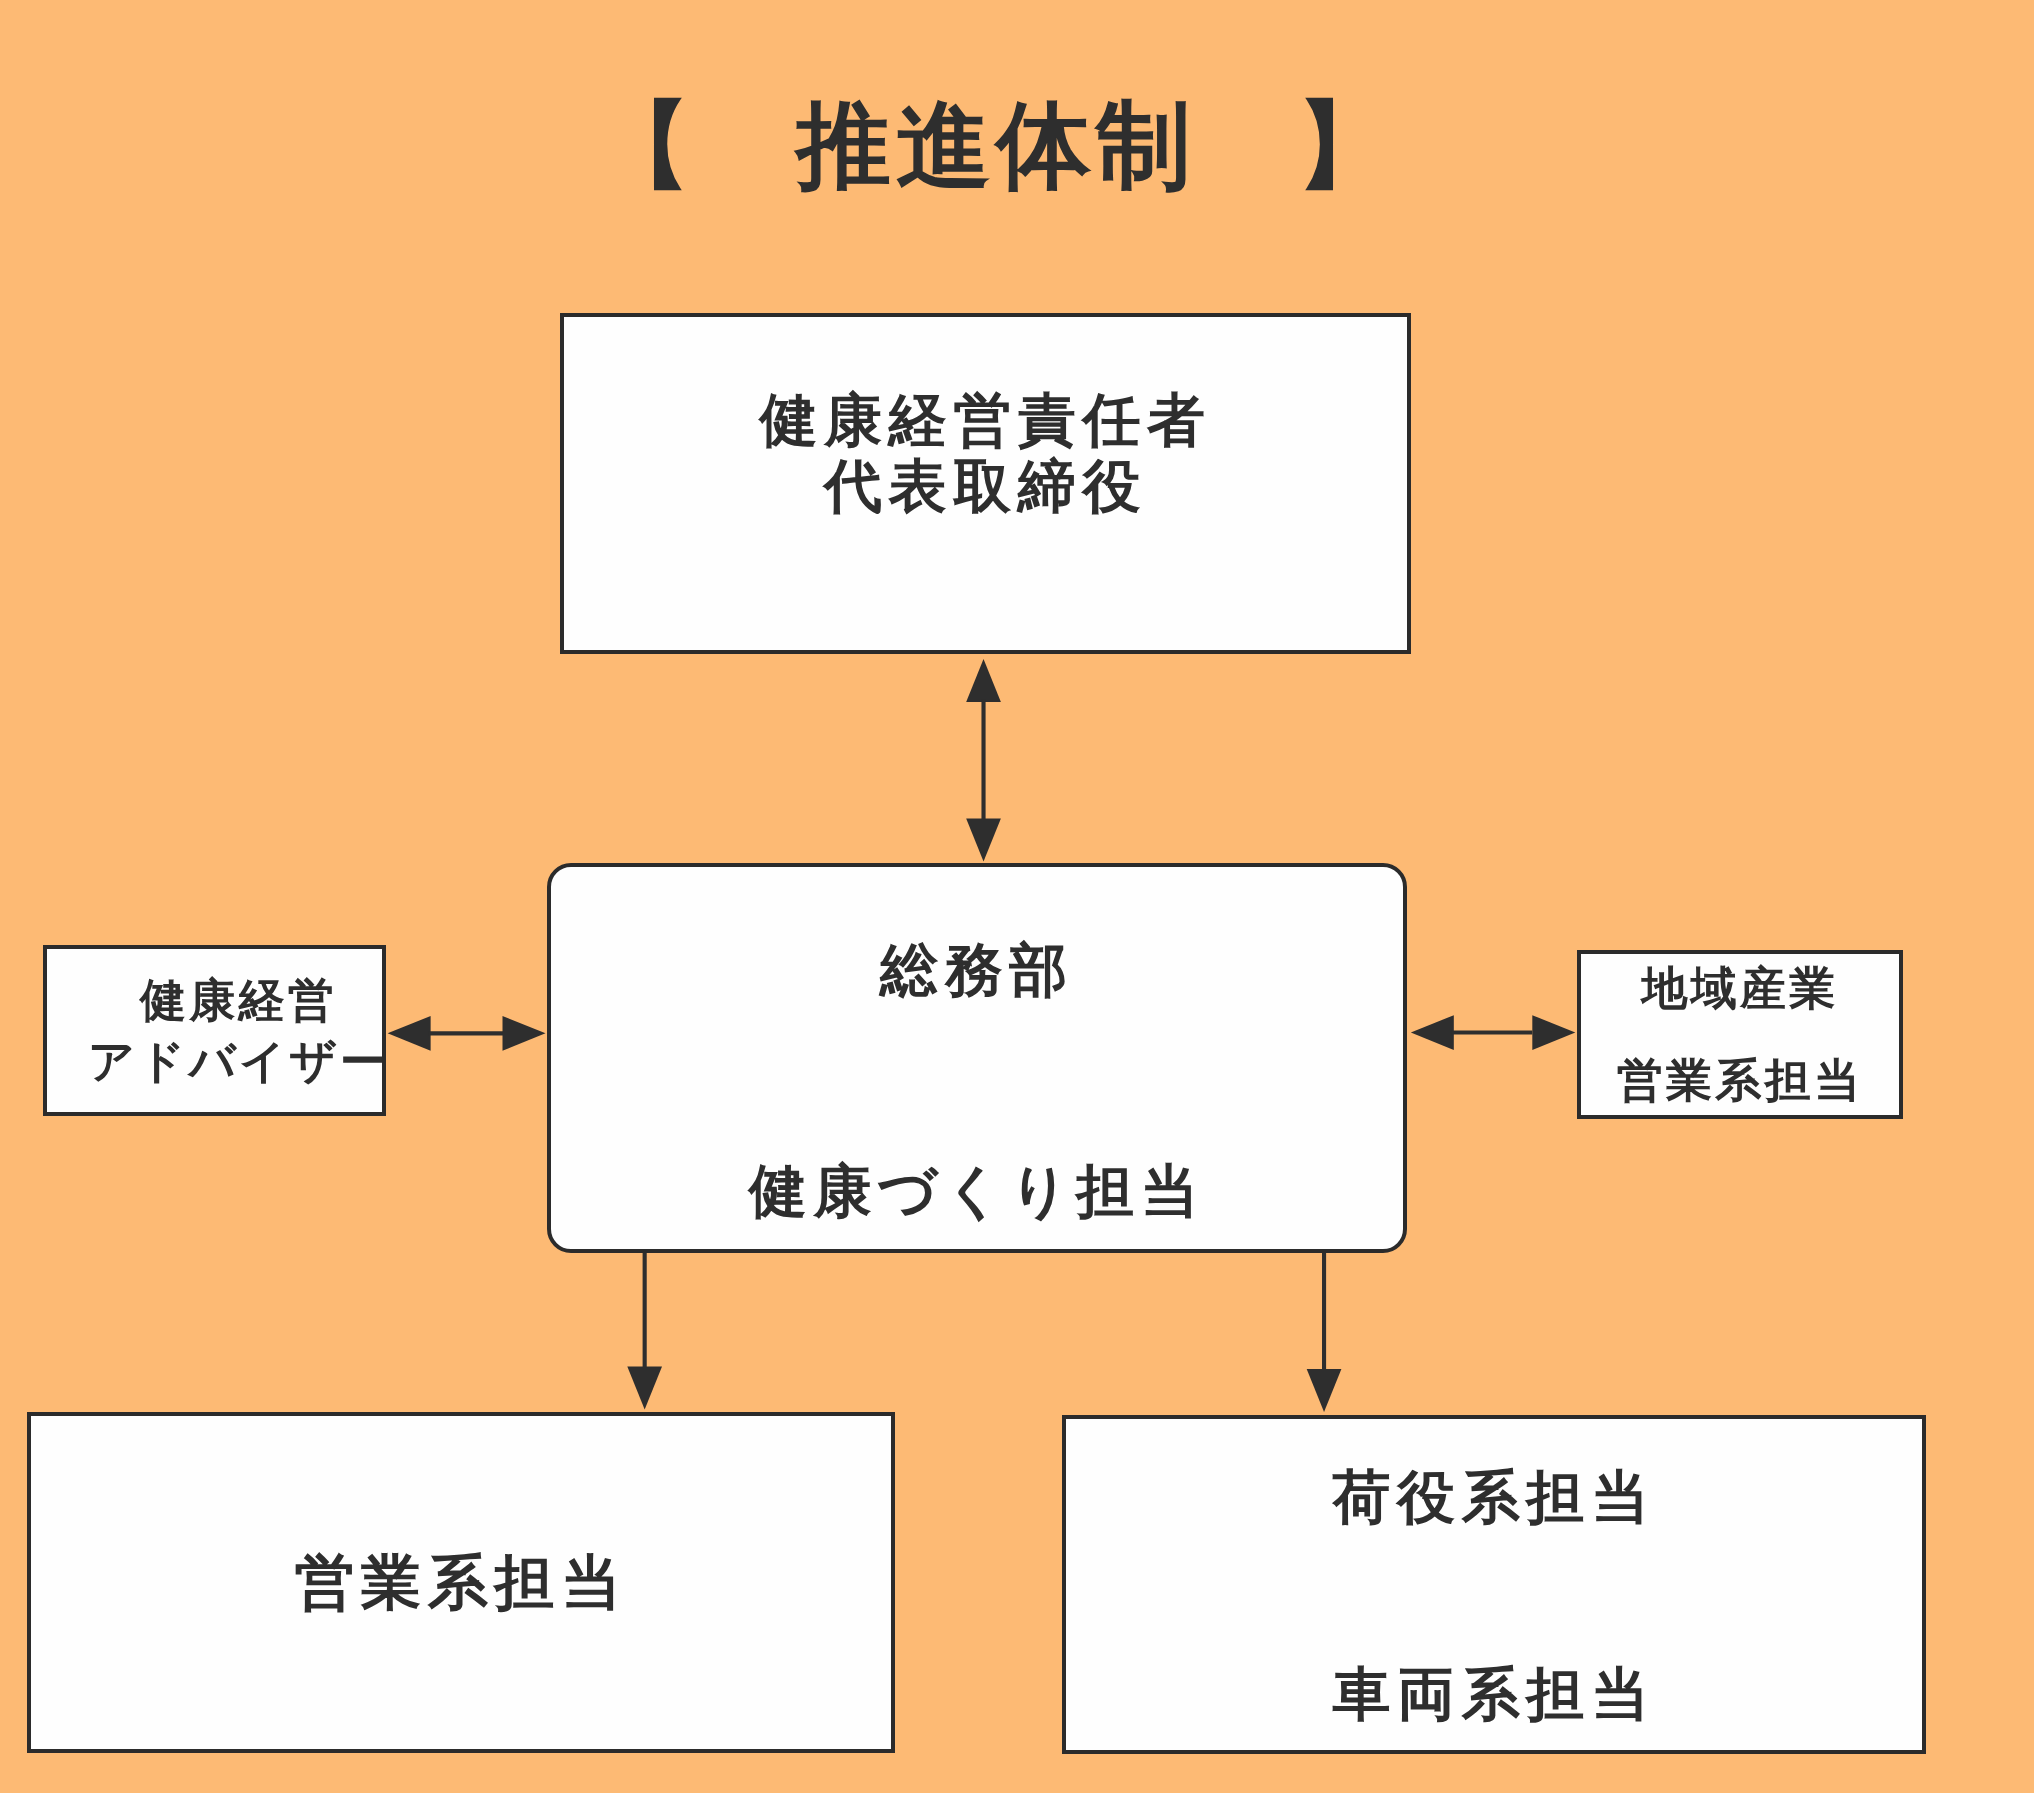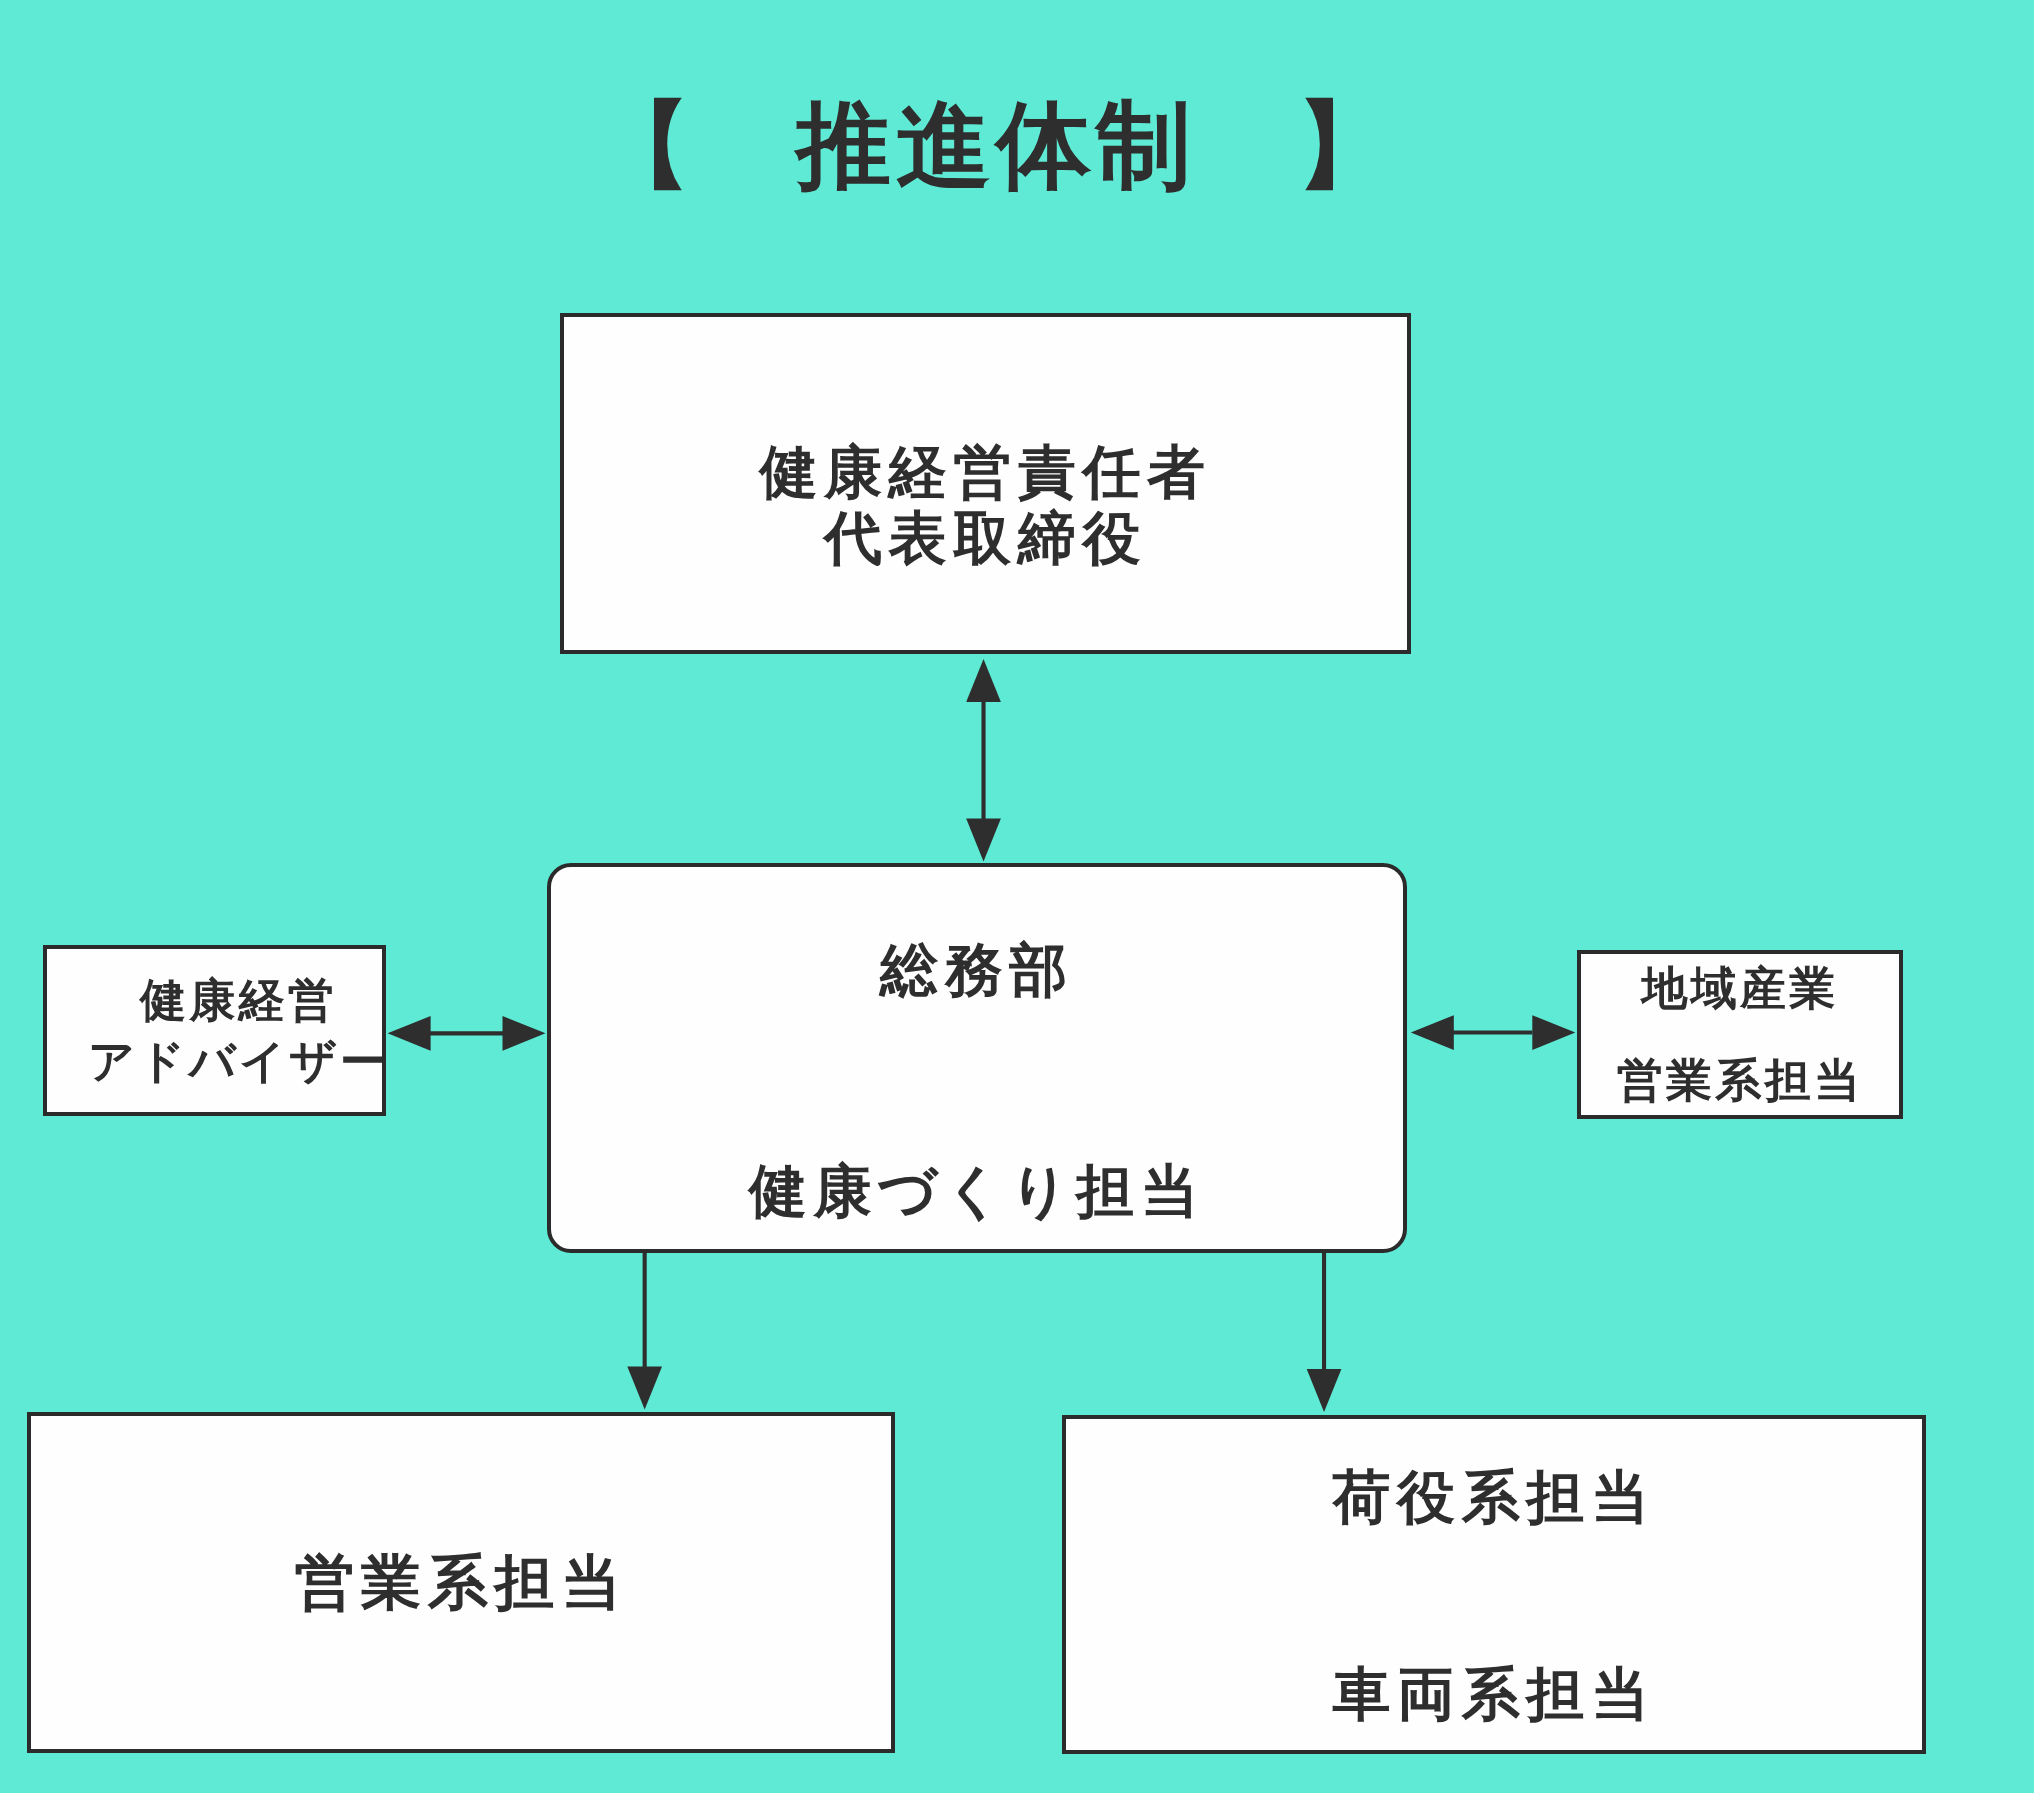--- a/index.html
+++ b/index.html
@@ -1,20 +1,20 @@
 <!DOCTYPE html>
 <html style="font-size:13.2px"><head>
 <meta charset="utf-8">
 <style>
   html, body { margin: 0; padding: 0; background: #ffffff; }
   .canvas {
     position: relative;
     width: 2034px;
     height: 1794px;
-    background: #5eead4;
+    background: #fdba74;
     font-family: "Liberation Sans", sans-serif;
     color: #2e2e2e;
     overflow: hidden;
   }
   .title {
     position: absolute;
     top: 93px;
     left: 0;
     width: 1992px;
     margin: 0;
@@ -45,21 +45,21 @@
   }
   .nline {
     white-space: nowrap;
     letter-spacing: 6.6px;
     line-height: 66px;
   }
   
   .n-top {
     left: 560px; top: 313px; width: 851px; height: 341px;
     font-size: 58px;
-    justify-content: center;
+    justify-content: flex-start;
     padding: 70px 0 28px;
   }
   
   .n-center {
     left: 547px; top: 863px; width: 860px; height: 390px;
     font-size: 58px;
     justify-content: space-between;
     padding: 70px 0 25px;
     border-radius: 24px;
   }

